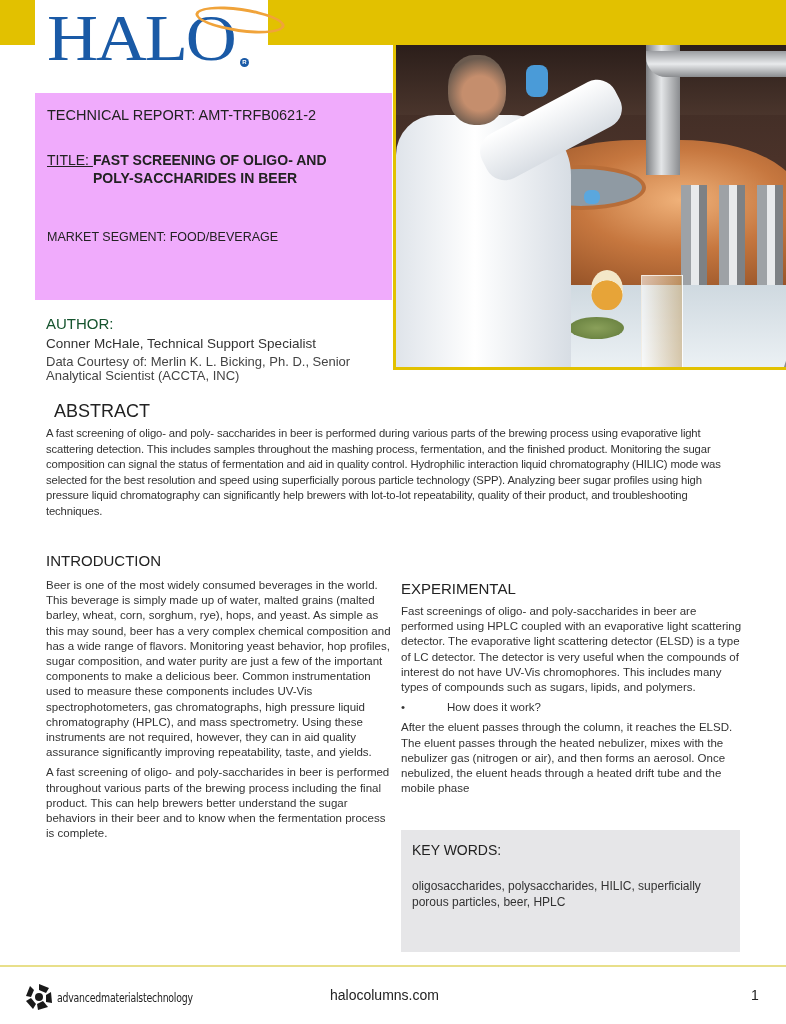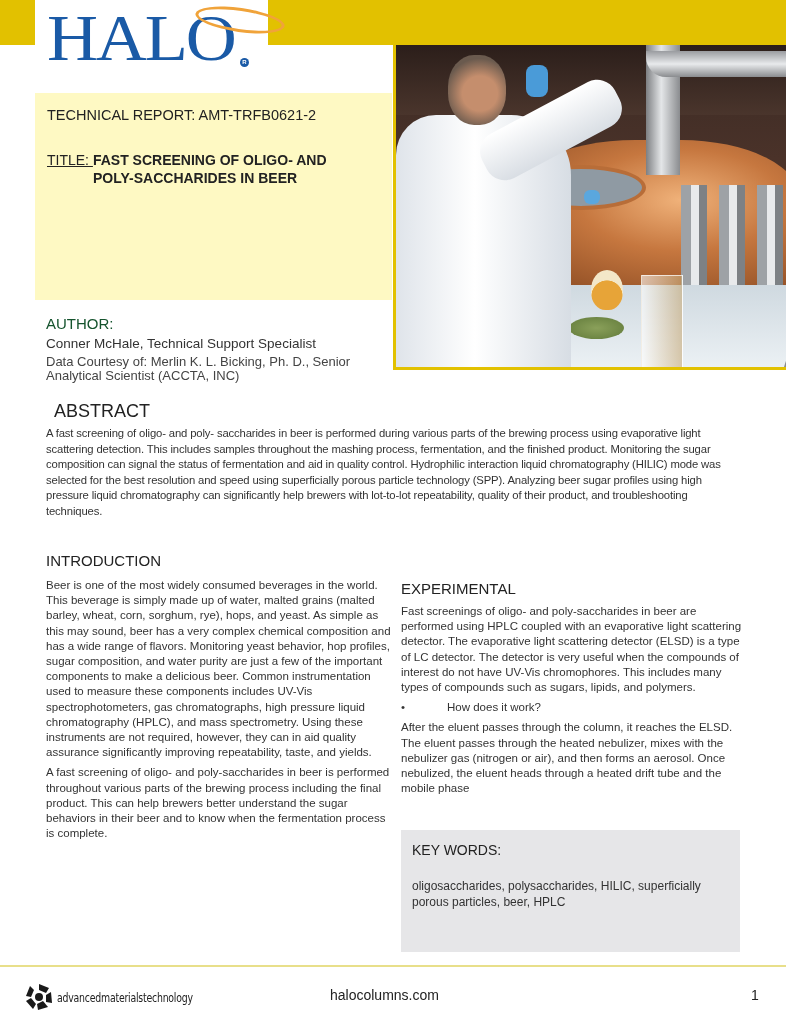--- a/index.html
+++ b/index.html
@@ -30,21 +30,21 @@
     }
     .logo-reg {
       position: absolute; left: 205px; top: 58px; width: 9px; height: 9px;
       border-radius: 50%; background: #1a5aa6; color: #fff;
       font-size: 6px; line-height: 9px; text-align: center; font-weight: bold;
     }
 
     
     .title-box {
       position: absolute; left: 35px; top: 93px; width: 357px; height: 207px;
-      background: #fef9c3;
+      background: #f0abfc;
     }
     .report-id { position: absolute; left: 12px; top: 14px; font-size: 14.5px; color: #222; }
     .title-line { position: absolute; left: 12px; top: 58px; font-size: 14px; color: #222; line-height: 18px; }
     .title-line .lbl { font-weight: normal; text-decoration: underline; }
     .title-line .bold { font-weight: bold; }
     .title-line2 { position: absolute; left: 58px; top: 76px; font-size: 14px; font-weight: bold; color: #222; line-height: 18px; }
     .segment { position: absolute; left: 12px; top: 137px; font-size: 12.5px; color: #222; }
 
     
     .photo {
@@ -122,20 +122,21 @@
     <div class="logo-halo"></div>
     <div class="logo-reg">R</div>
   </div>
 
   <div class="title-box">
     <div class="report-id">TECHNICAL REPORT: AMT-TRFB0621-2</div>
     <div class="title-line">
       <span class="lbl">TITLE: </span><span class="bold">FAST SCREENING OF OLIGO- AND</span>
     </div>
     <div class="title-line2">POLY-SACCHARIDES IN BEER</div>
+    <div class="segment">MARKET SEGMENT: FOOD/BEVERAGE</div>
   </div>
 
   <div class="photo">
     <div class="ph-ceiling"></div>
     <div class="ph-kettle"></div>
     <div class="ph-pipe-v"></div>
     <div class="ph-pipe-h"></div>
     <div class="ph-kettle-rim"></div>
     <div class="ph-pipes-r"></div>
     <div class="ph-bench"></div>

